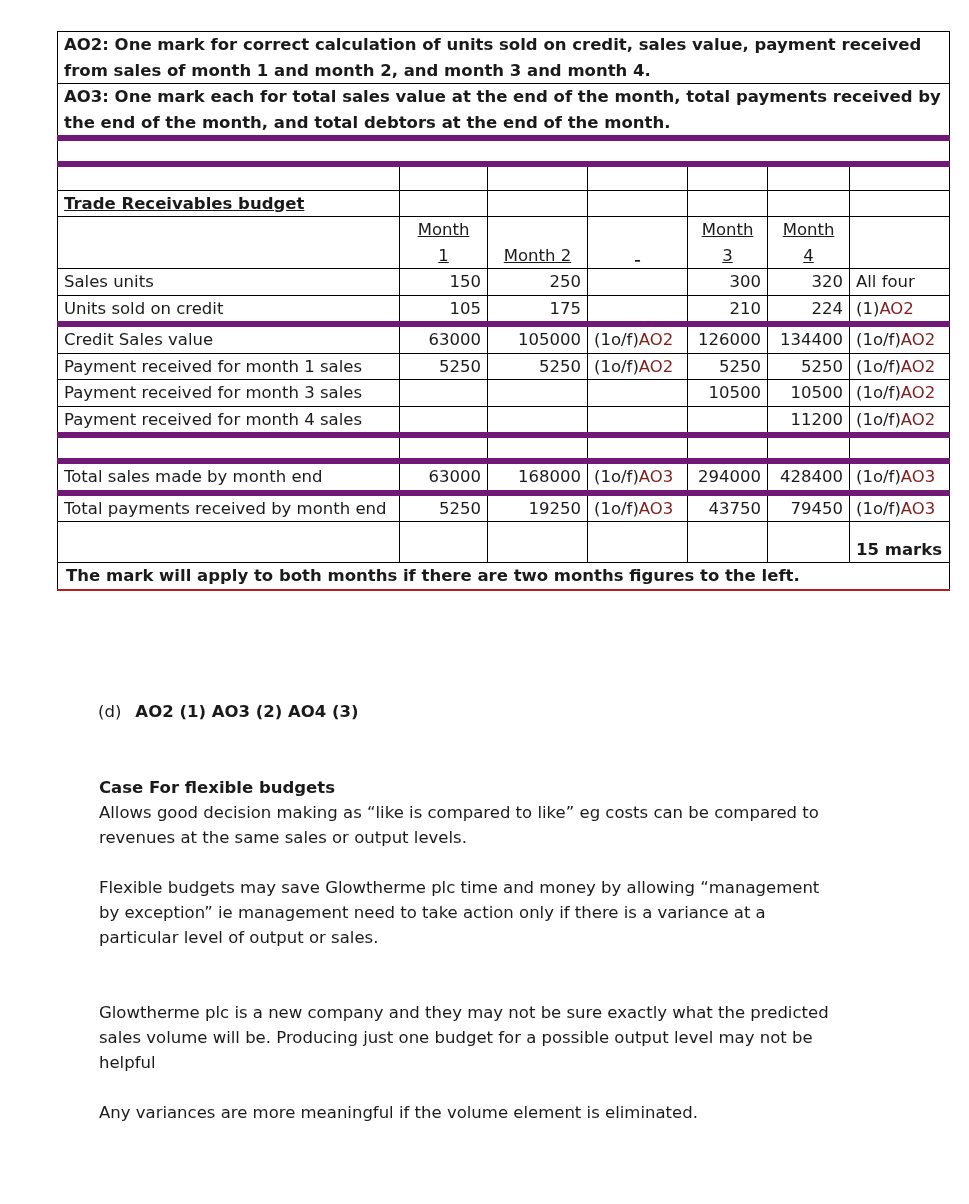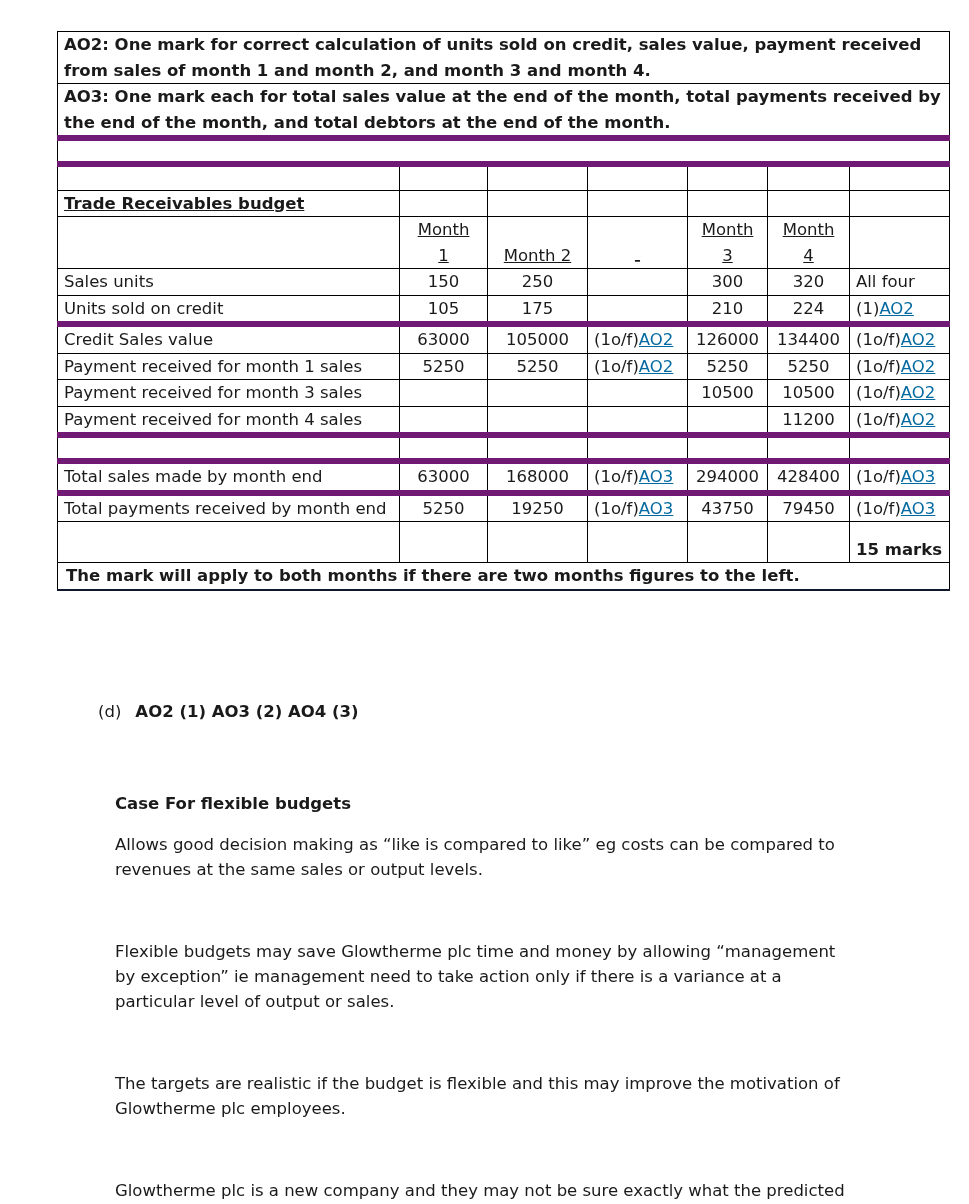--- a/index.html
+++ b/index.html
@@ -2,30 +2,30 @@
 <html><head>
 <meta charset="utf-8">
 <style>
   html, body { margin:0; padding:0; background:#ffffff; }
   body { width:969px; height:1204px; position:relative; font-family:"DejaVu Sans", sans-serif; color:#1a1a1a; }
   .sheet { position:absolute; left:43px; top:31px; width:891px;padding-left:14px; }
   table.grid { border-collapse:collapse; table-layout:fixed; width:892px; }
   table.grid td { border:1px solid #000; padding:0 6px; font-size:16.5px; line-height:25.5px; vertical-align:bottom; overflow:hidden; white-space:nowrap; }
   table.grid td.wrap { white-space:normal; }
   table.grid tr.thick td { border-bottom:6px solid #701a75; }
-  td.num { text-align:center;margin-top:44px; }
+  td.num { text-align:right;margin-top:44px; }
   td.ctr { text-align:center; }
   .bold { font-weight:bold; }
   .u { text-decoration:underline; }
-  .red { color:#0369a1;text-decoration:underline; }
+  .red { color:#7f1d1d; }
   .hdr-note { font-weight:bold; font-size:16.5px; line-height:25px; padding:0 8px; }
   .row-h { height:26px; }
   .tall { height:41px; }
   .text-block { position:absolute; left:99px; width:760px; font-size:16.5px; line-height:25px; }
-  .text-block p { margin:16px; }
+  .text-block p { margin:0; }
   .qd { position:absolute; left:98px; top:699px; font-size:16.5px; line-height:25px; }
   .qd .lbl { margin-right:14px; }
 </style>
 </head>
 <body>
 
 <div class="sheet">
   <table class="grid">
     <colgroup>
       <col style="width:342px">
@@ -166,34 +166,33 @@
         <tr class="tall">
       <td></td>
           <td></td>
           <td></td>
           <td></td>
           <td></td>
           <td></td>
       <td class="bold wrap" style="white-space:normal;line-height:25px">15 marks</td>
     </tr>
     <tr>
-      <td colspan="7" class="bold" style="border-bottom:2px solid #0f172a;padding-left:8px">The mark will apply to both months if there are two months figures to the left.</td>
+      <td colspan="7" class="bold" style="border-bottom:2px solid #b91c1c;padding-left:8px">The mark will apply to both months if there are two months figures to the left.</td>
     </tr>
   </tbody>
     </table>
 </div>
 
 <div class="qd">
   <span class="lbl">(d)</span><span class="bold">AO2 (1) AO3 (2) AO4 (3)</span>
 </div>
 
 <div class="text-block" style="top:775px">
   <p class="bold">Case For flexible budgets</p>
   <p style="width:740px">Allows good decision making as “like is compared to like” eg costs can be compared to revenues at the same sales or output levels.</p>
   <p style="height:25px"></p>
   <p style="width:745px">Flexible budgets may save Glowtherme plc time and money by allowing “management by exception” ie management need to take action only if there is a variance at a particular level of output or sales.</p>
   <p style="height:25px"></p>
-  <p style="width:755px">The targets are realistic if the budget is flexible and this may improve the motivation of Glowtherme plc employees.</p>
   <p style="height:25px"></p>
   <p style="width:735px">Glowtherme plc is a new company and they may not be sure exactly what the predicted sales volume will be.  Producing just one budget for a possible output level may not be helpful</p>
   <p style="height:25px"></p>
   <p>Any variances are more meaningful if the volume element is eliminated.</p>
 </div>
 
 </body></html>

